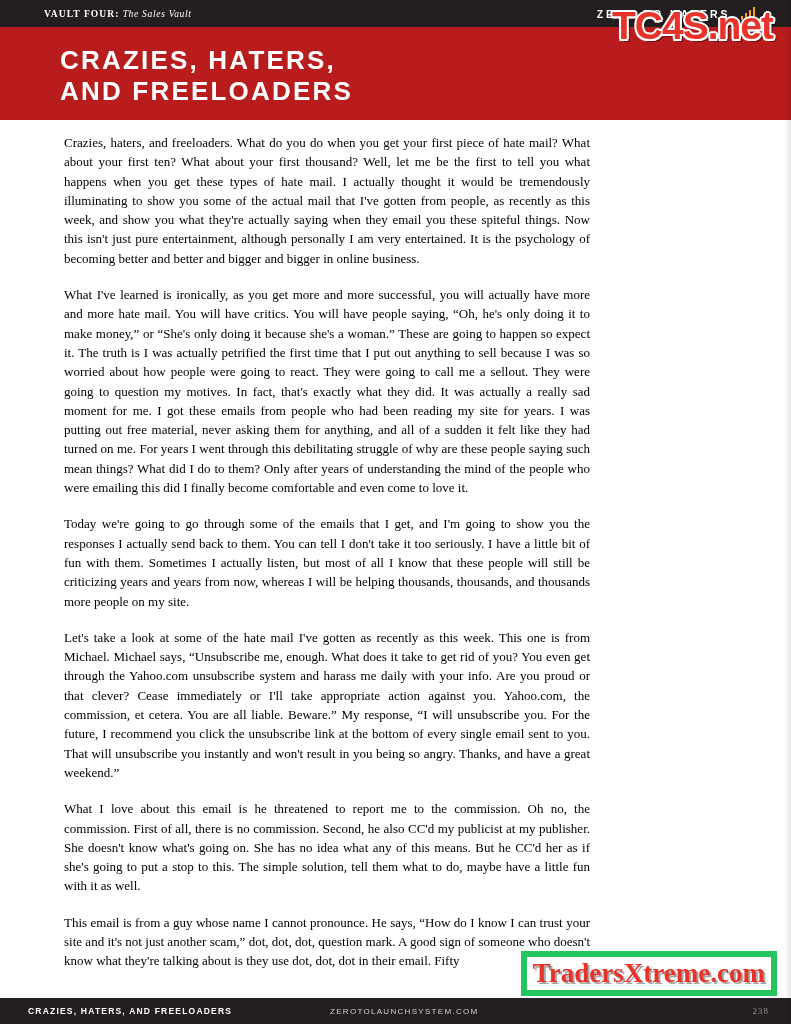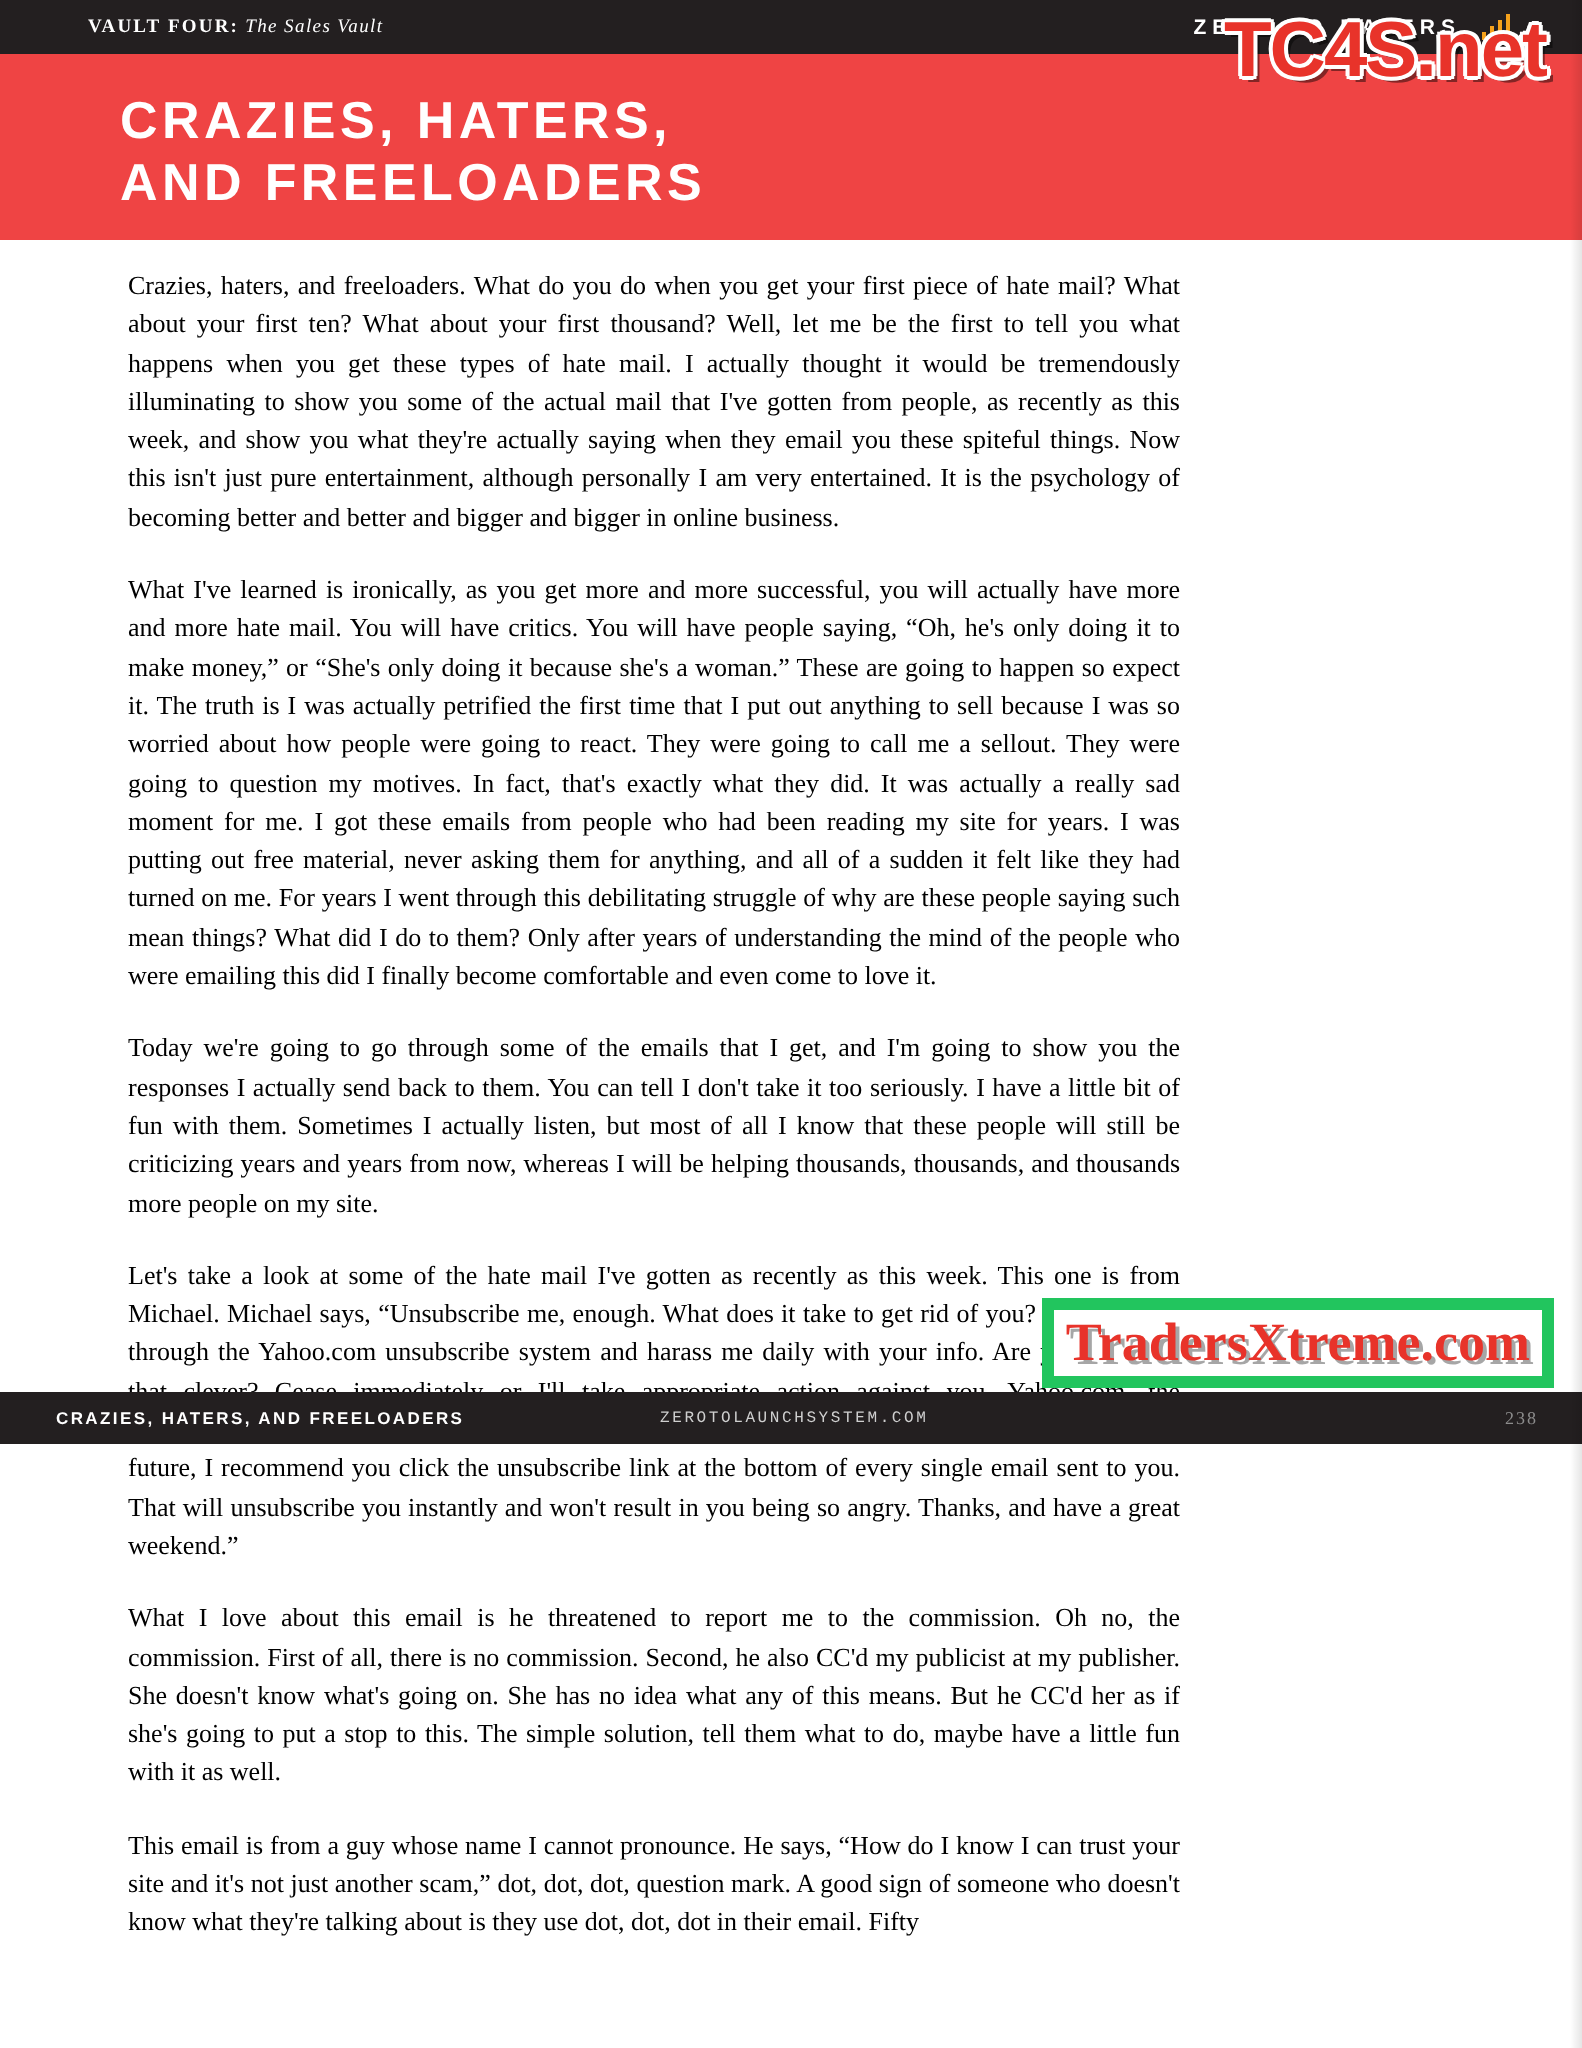--- a/index.html
+++ b/index.html
@@ -10,21 +10,21 @@
     width: 791px;
     height: 1024px;
     background: #ffffff;
     font-family: "Liberation Serif", serif;
     position: relative;
     overflow: hidden;
   }
   .page {
     position: relative;
     width: 791px;
-    height: 722px;
+    height: 1024px;
     background: #ffffff;
   }
   
   .topbar {
     position: absolute;
     top: 0; left: 0;
     width: 791px;
     height: 27px;
     background: #231f20;
     display: flex;
@@ -76,21 +76,21 @@
   .topbar-right .bars i:nth-child(2) { height: 7px; }
   .topbar-right .bars i:nth-child(3) { height: 10px; }
   .topbar-right .bars i:nth-child(4) { height: 13px; }
 
   
   .titleband {
     position: absolute;
     top: 27px; left: 0;
     width: 791px;
     height: 93px;
-    background: #ef4444;
+    background: #b91c1c;
   }
   .doc-title {
     position: absolute;
     left: 60px;
     top: 18px;
     margin: 0;
     color: #ffffff;
     font-family: "Liberation Sans", sans-serif;
     font-weight: bold;
     font-size: 26px;
@@ -176,21 +176,21 @@
     left: 28px;
     font-family: "Liberation Sans", sans-serif;
     font-size: 8.5px;
     font-weight: bold;
     letter-spacing: 1.2px;
     text-transform: uppercase;
   }
   .footer .f-center {
     position: absolute;
     left: 330px;
-    font-family: Liberation Mono, monospace;
+    font-family: Liberation Sans, sans-serif;
     font-size: 8px;
     letter-spacing: 1.3px;
     text-transform: uppercase;
     color: #cfcfcf;
   }
   .footer .f-right {
     position: absolute;
     right: 22px;
     font-family: "Liberation Serif", serif;
     font-size: 9px;

